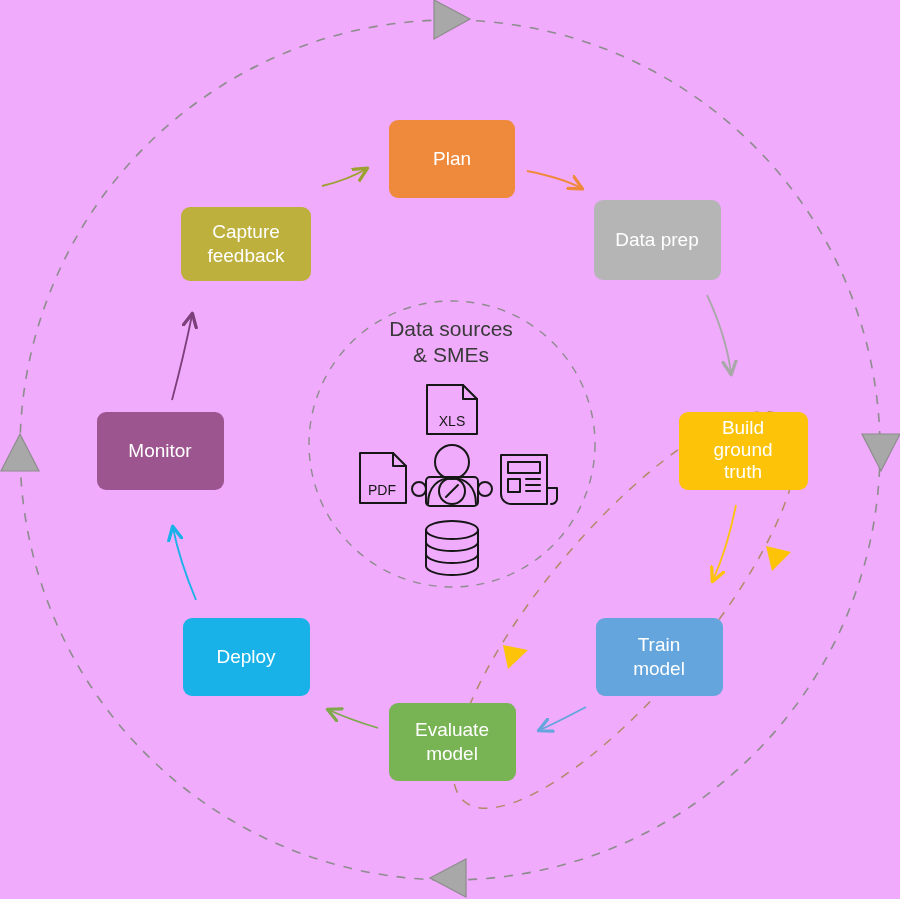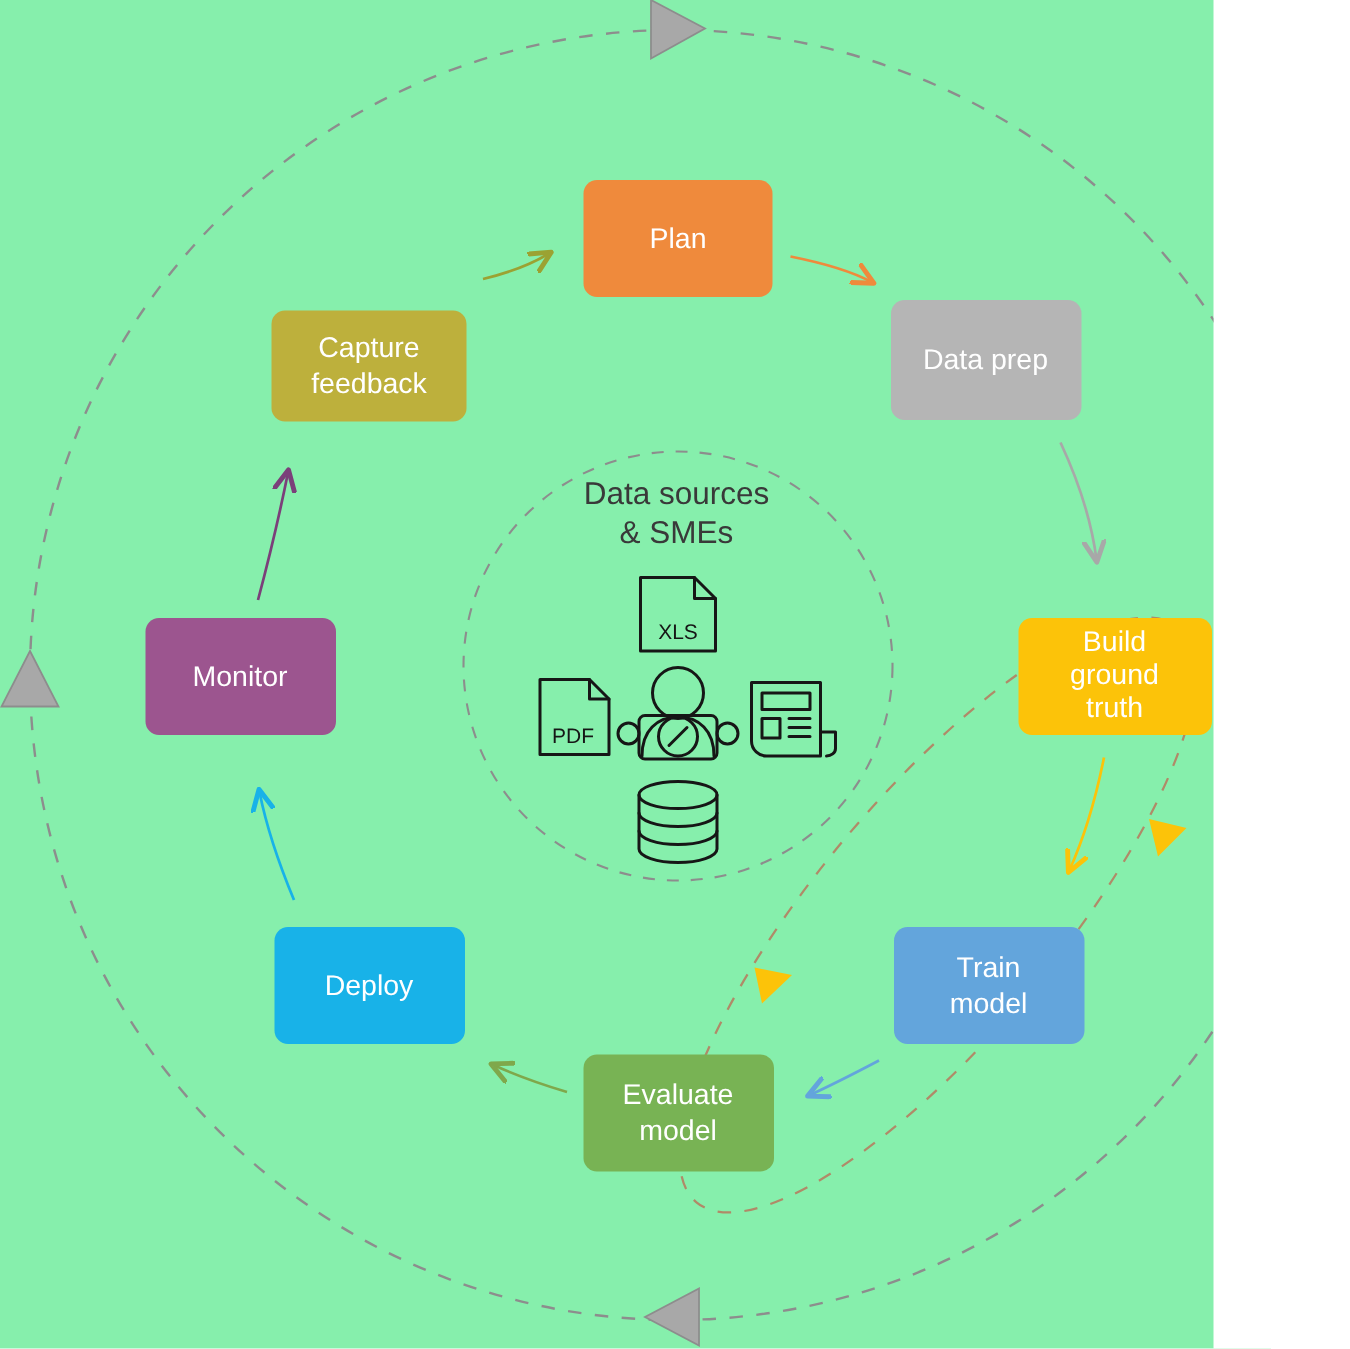--- a/index.html
+++ b/index.html
@@ -6,23 +6,23 @@
   html, body {
     margin: 0;
     padding: 0;
     background: #ffffff;
   }
   body {
     font-family: "Liberation Sans", sans-serif;
   }
   #stage {
     position: relative;
-    width: 809px;
+    width: 900px;
     height: 899px;
-    background: #86efac;
+    background: #f0abfc;
     overflow: hidden;
   }
   #diagram-svg {
     position: absolute;
     left: 0;
     top: 0;
     width: 900px;
     height: 899px;
   }
   .node-label {

